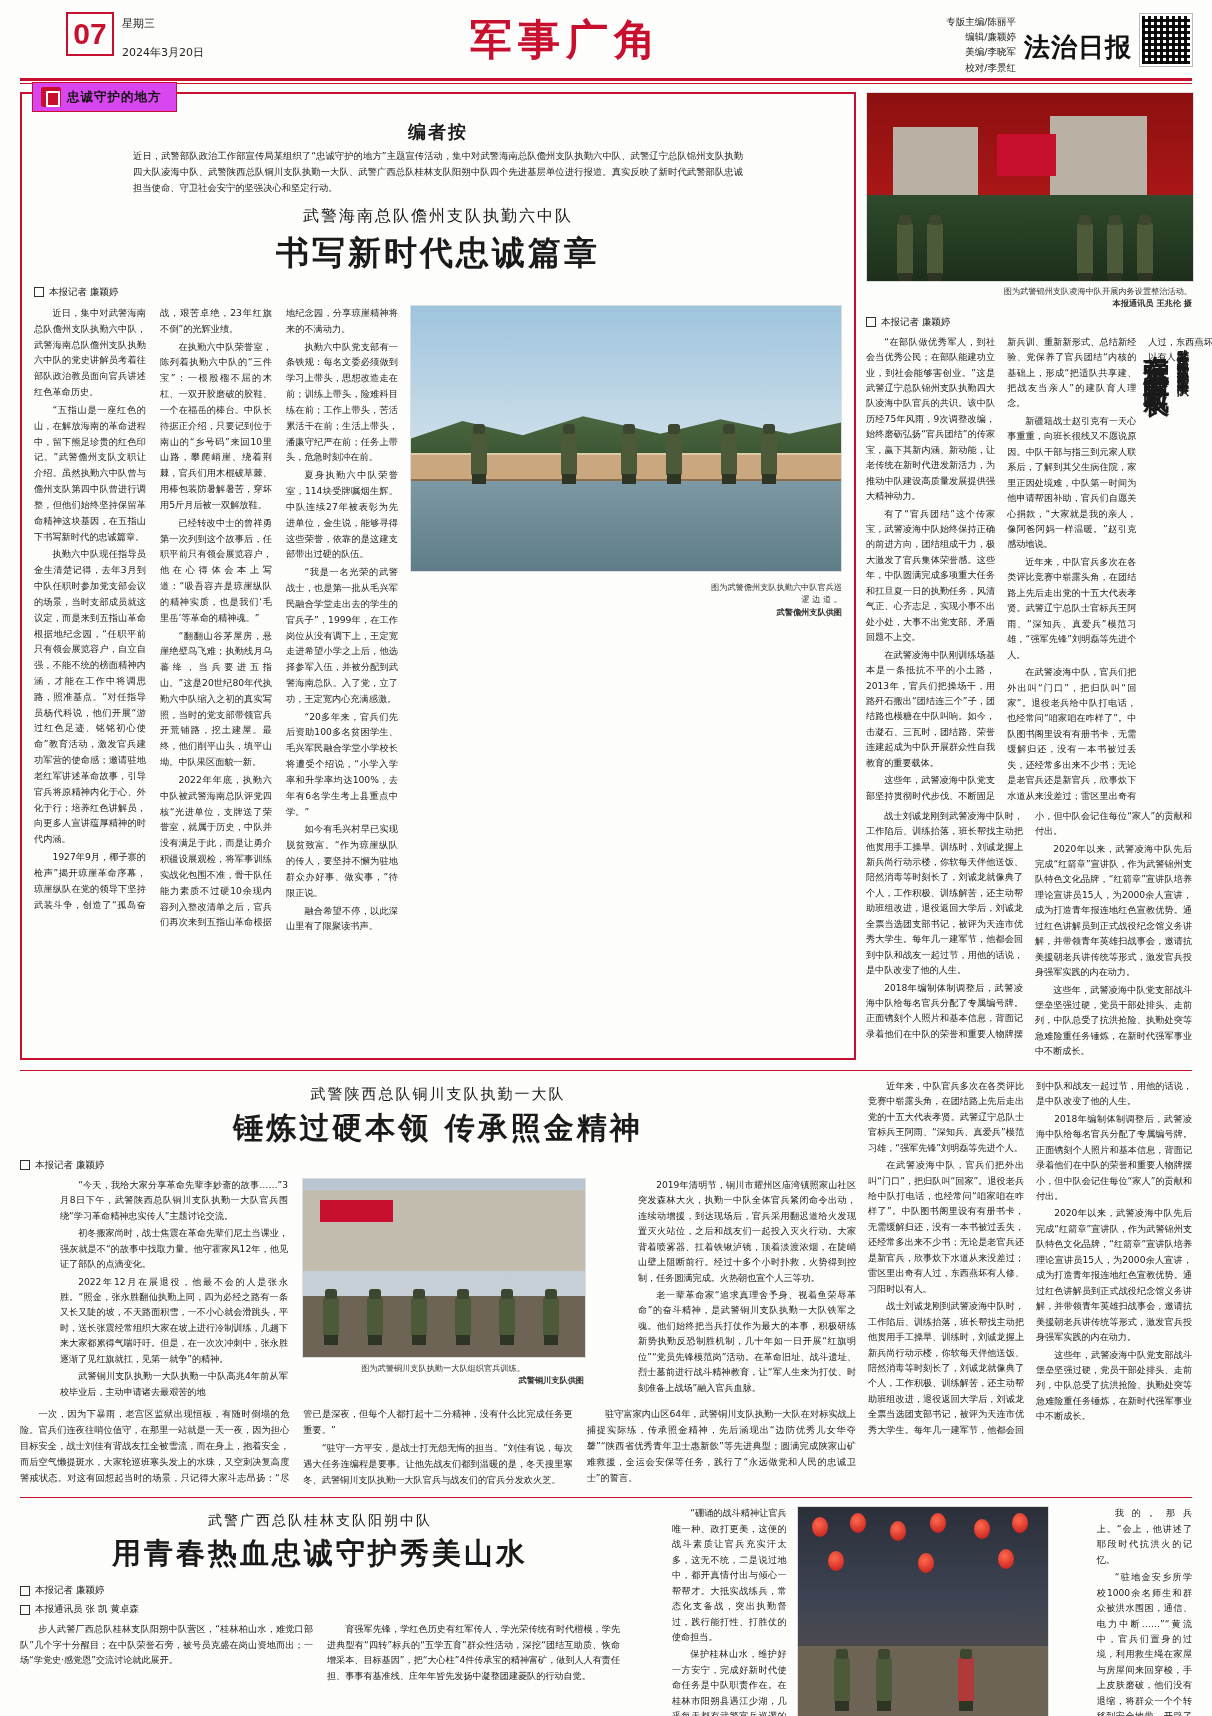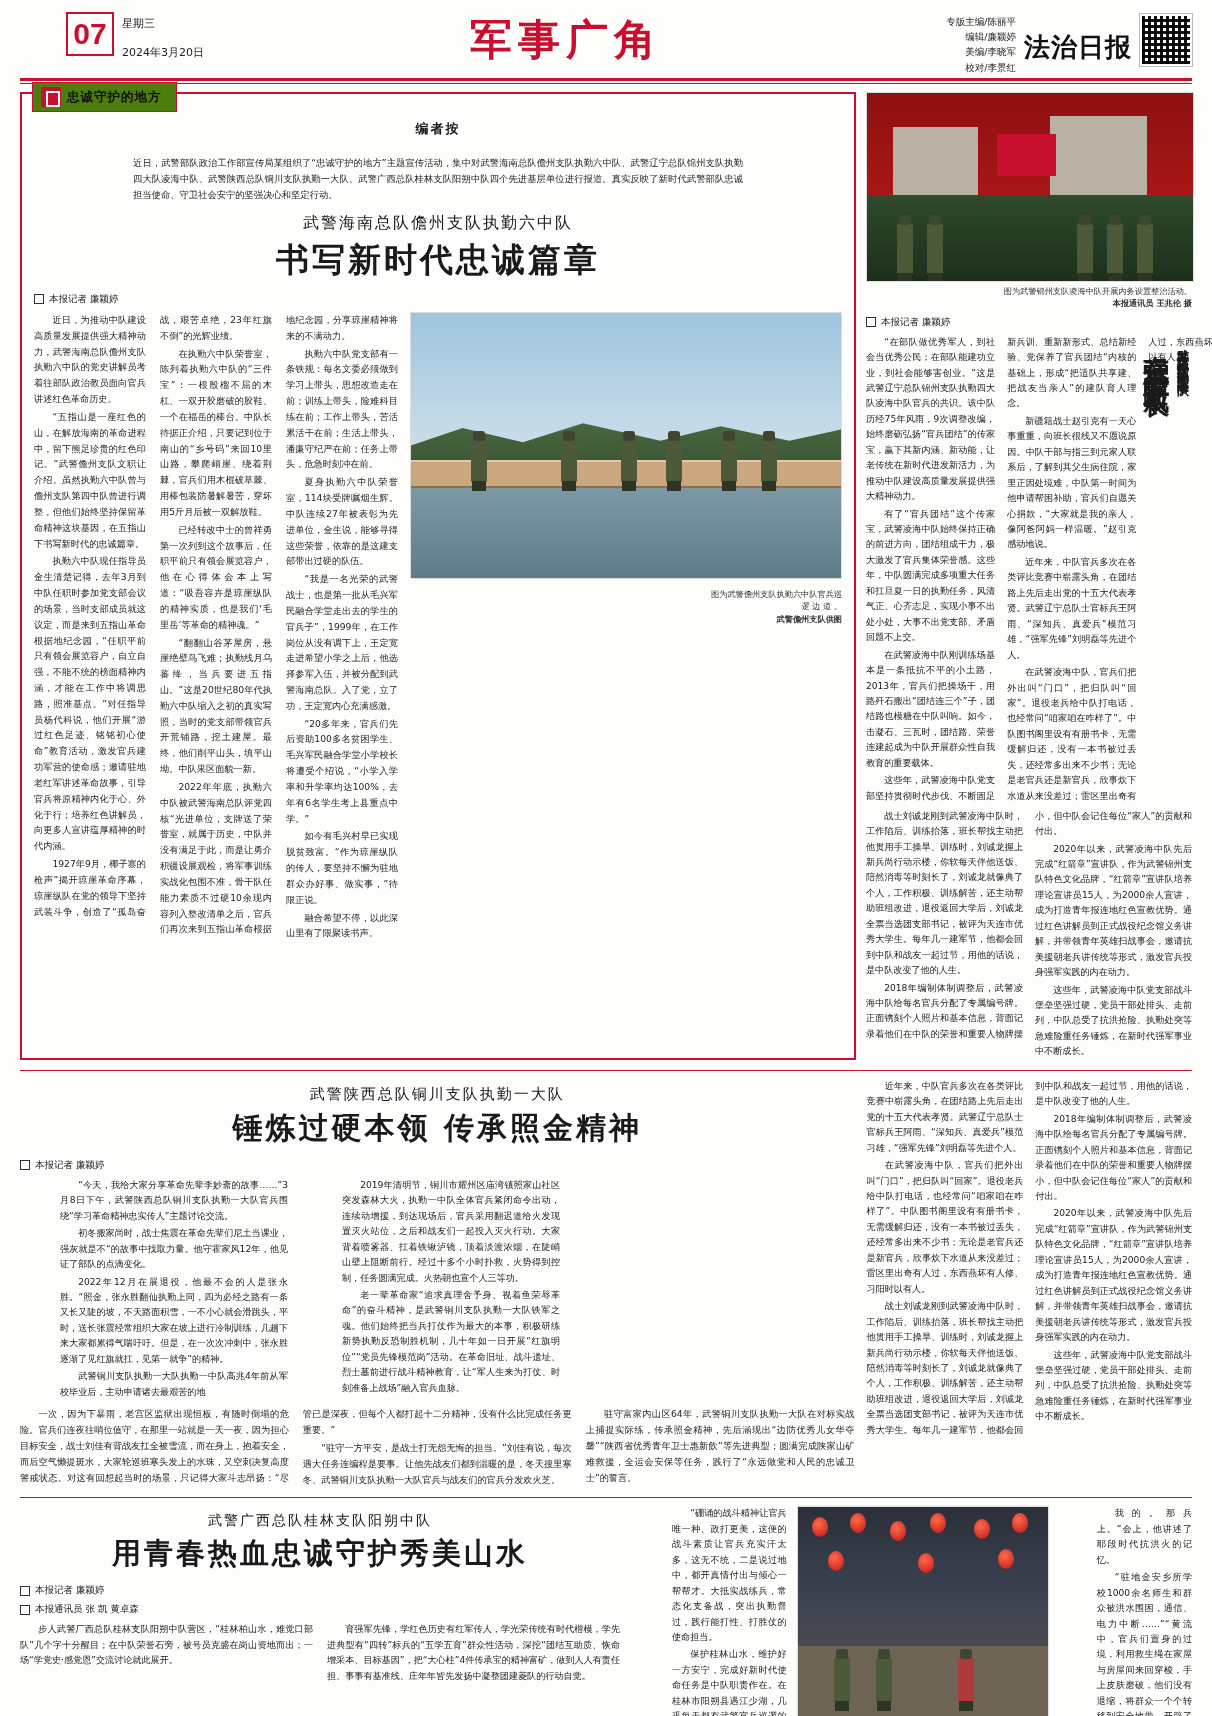--- a/index.html
+++ b/index.html
@@ -31,27 +31,27 @@
   .mh-rule{height:3px;background:#c8102e;margin:2px 0 0 0;}
   .mh-rule2{height:1px;background:#c8102e;margin-top:2px;}
 
   
   .content{position:relative;margin-top:8px;}
   .sec-top{display:flex;gap:10px;}
   .redbox{border:2px solid #c8102e;padding:10px 12px 8px;box-sizing:border-box;width:836px;position:relative;}
   .col-right{width:326px;}
 
   
-  .tag{display:inline-flex;align-items:center;gap:6px;border:1px solid #c8102e;padding:4px 14px 4px 8px;background:#4d7c0f;position:relative;top:-22px;left:-2px;}
+  .tag{display:inline-flex;align-items:center;gap:6px;border:1px solid #c8102e;padding:4px 14px 4px 8px;background:#d946ef;position:relative;top:-22px;left:-2px;}
   .tag-ico{width:20px;height:20px;background:#c8102e;border-radius:2px;position:relative;}
   .tag-ico:after{content:"";position:absolute;left:5px;top:4px;width:10px;height:12px;border:2px solid #fff;border-radius:1px;}
   .tag-txt{font-size:12.5px;color:#111;font-weight:bold;letter-spacing:1px;}
 
   .editor-note{width:610px;margin:-14px auto 10px;}
-  .en-title{text-align:center;font-size:13px;font-weight:bold;letter-spacing:2px;margin-bottom:17px;}
+  .en-title{text-align:center;font-size:18px;font-weight:bold;letter-spacing:2px;margin-bottom:4px;}
   .en-body{font-size:9.3px;line-height:1.72;text-align:justify;color:#222;}
 
   .art-kicker{text-align:center;font-size:16px;font-weight:normal;letter-spacing:2px;margin:6px 0 4px;}
   .art-head{text-align:center;font-size:33px;font-weight:bold;letter-spacing:3px;margin:2px 0 10px;}
   .byline{font-size:9.5px;margin:0 0 6px 0;display:flex;align-items:center;gap:5px;}
   .bybox{display:inline-block;width:8px;height:8px;border:1px solid #333;}
 
   .lead-photo{width:430px;height:265px;float:right;margin:0 0 6px 12px;position:relative;overflow:hidden;border:1px solid #ddd;}
   .cap{font-size:8.2px;color:#333;line-height:1.5;text-align:right;margin-top:3px;}
   .cap b{font-weight:bold;}
@@ -167,21 +167,21 @@
           <div class="sold" style="left:310px;"></div>
           <div class="sold" style="left:350px;"></div>
         </div>
         <div class="cap" style="width:430px;float:right;clear:right;">
           <div>图为武警儋州支队执勤六中队官兵巡</div>
           <div>逻 边 道 。</div>
           <div><b>武警儋州支队供图</b></div>
         </div>
 
         <div class="cols3" style="margin-top:4px;">
-          <p>近日，为推动中队建设高质量发展提供强大精神动力，武警海南总队儋州支队执勤六中队的党史讲解员考着往部队政治教员面向官兵讲述红色革命历史。</p>
+          <p>近日，集中对武警海南总队儋州支队执勤六中队，武警海南总队儋州支队执勤六中队的党史讲解员考着往部队政治教员面向官兵讲述红色革命历史。</p>
           <p>“五指山是一座红色的山，在解放海南的革命进程中，留下熊足珍贵的红色印记。”武警儋州支队文职让介绍。虽然执勤六中队曾与儋州支队第四中队曾进行调整，但他们始终坚持保留革命精神这块基因，在五指山下书写新时代的忠诚篇章。</p>
           <p>执勤六中队现任指导员金生清楚记得，去年3月到中队任职时参加党支部会议的场景，当时支部成员就这议定，而是来到五指山革命根据地纪念园，“任职平前只有领会展览容户，自立自强，不能不统的榜面精神内涵，才能在工作中将调思路，照准基点。”对任指导员杨代科说，他们开展“游过红色足迹、铭铭初心使命”教育活动，激发官兵建功军营的使命感；邀请驻地老红军讲述革命故事，引导官兵将原精神内化于心、外化于行；培养红色讲解员，向更多人宣讲蕴厚精神的时代内涵。</p>
           <p>1927年9月，椰子寨的枪声”揭开琼崖革命序幕，琼崖纵队在党的领导下坚持武装斗争，创造了“孤岛奋战，艰苦卓绝，23年红旗不倒”的光辉业绩。</p>
           <p>在执勤六中队荣誉室，陈列着执勤六中队的“三件宝”：一根殷榴不屈的木杠、一双开胶磨破的胶鞋、一个在福岳的棒台。中队长待据正介绍，只要记到位于南山的“乡号码”来回10里山路，攀爬峭崖、绕着荆棘，官兵们用木棍破草棘、用棒包装防暑解暑苦，穿坏用5斤月后被一双解放鞋。</p>
           <p>已经转改中士的曾祥勇第一次列到这个故事后，任职平前只有领会展览容户，他在心得体会本上写道：“吸吾容卉是琼崖纵队的精神实质，也是我们‘毛里岳’等革命的精神魂。”</p>
           <p>“翻翻山谷茅屋房，悬崖绝壁鸟飞难；执勤线月乌蕃绛，当兵要进五指山。”这是20世纪80年代执勤六中队缩入之初的真实写照，当时的党支部带领官兵开荒铺路，挖土建屋。最终，他们削平山头，填平山坳。中队果区面貌一新。</p>
           <p>2022年年底，执勤六中队被武警海南总队评党四核“光进单位，支牌送了荣誉室，就属于历史，中队并没有满足于此，而是让勇介积疆设展观检，将军事训练实战化包围不准，骨干队任能力素质不过硬10余现内容列入整改清单之后，官兵们再次来到五指山革命根据地纪念园，分享琼崖精神将来的不满动力。</p>
           <p>执勤六中队党支部有一条铁规：每名文委必须做到学习上带头，思想改造走在前；训练上带头，险难科目练在前；工作上带头，苦活累活干在前；生活上带头，潘廉守纪严在前；任务上带头，危急时刻冲在前。</p>
           <p>夏身执勤六中队荣誉室，114块受牌嘱烟生辉。中队连续27年被表彰为先进单位，金生说，能够寻得这些荣誉，依靠的是这建支部带出过硬的队伍。</p>
           <p>“我是一名光荣的武警战士，也是第一批从毛兴军民融合学堂走出去的学生的官兵子”，1999年，在工作岗位从没有调下上，王定宽走进希望小学之上后，他选择参军入伍，并被分配到武警海南总队。入了党，立了功，王定宽内心充满感激。</p>
@@ -248,20 +248,38 @@
           <span>本报记者    廉颖婷</span>
         </div>
 
         <div style="display:flex;gap:14px;">
           <div style="width:268px;">
             <div class="cols1">
               <p>“今天，我给大家分享革命先辈李妙斋的故事……”3月8日下午，武警陕西总队铜川支队执勤一大队官兵围绕“学习革命精神忠实传人”主题讨论交流。</p>
               <p>初冬搬家尚时，战士焦震在革命先辈们尼土当课业，强灰就是不“的故事中找取力量。他守霍家风12年，他见证了部队的点滴变化。</p>
               <p>2022年12月在展退役，他最不会的人是张永胜。“照金，张永胜翻仙执勤上同，四为必经之路有一条又长又陡的坡，不天路面积雪，一不小心就会滑跳头，平时，送长张震经常组织大家在坡上进行冷制训练，几趟下来大家都累得气喘吁吁。但是，在一次次冲刺中，张永胜逐渐了见红旗就扛，见第一就争”的精神。</p>
               <p>武警铜川支队执勤一大队执勤一中队高兆4年前从军校毕业后，主动申请诸去最艰苦的地</p>
+            </div>
+          </div>
+          <div style="width:282px;">
+            <div class="mid-photo" style="float:none;width:282px;height:178px;margin:0 0 4px 0;">
+              <div class="ph" style="background:linear-gradient(#b9c6d2,#cfd6d9);"></div>
+              <div class="bld" style="left:0;top:6%;width:100%;height:46%;background:#c2bcae;"></div>
+              <div class="flag" style="left:6%;top:12%;width:26%;height:12%;"></div>
+              <div class="pav"></div>
+              <div class="sold" style="left:20px;bottom:20px;height:40px;"></div>
+              <div class="sold" style="left:64px;bottom:20px;height:40px;"></div>
+              <div class="sold" style="left:108px;bottom:20px;height:40px;"></div>
+              <div class="sold" style="left:152px;bottom:20px;height:40px;"></div>
+              <div class="sold" style="left:196px;bottom:20px;height:40px;"></div>
+              <div class="sold" style="left:240px;bottom:20px;height:40px;"></div>
+            </div>
+            <div class="cap" style="text-align:center;">
+              <div>图为武警铜川支队执勤一大队组织官兵训练。</div>
+              <div style="text-align:right;"><b>武警铜川支队供图</b></div>
             </div>
           </div>
           <div style="width:258px;">
             <div class="cols1">
               <p>2019年清明节，铜川市耀州区庙湾镇照家山社区突发森林大火，执勤一中队全体官兵紧闭命令出动，连续动增援，到达现场后，官兵采用翻迟道给火发现置灭火站位，之后和战友们一起投入灭火行动。大家背着喷雾器、扛着铁锹泸镜，顶着淡渡浓烟，在陡峭山壁上阻断前行。经过十多个小时扑救，火势得到控制，任务圆满完成。火热朝也宣个人三等功。</p>
               <p>老一辈革命家“追求真理舍予身、视着鱼荣辱革命”的奋斗精神，是武警铜川支队执勤一大队铁军之魂。他们始终把当兵打仗作为最大的本事，积极研练新势执勤反恐制胜机制，几十年如一日开展“红旗明位”“党员先锋模范岗”活动。在革命旧址、战斗遗址、烈士墓前进行战斗精神教育，让“军人生来为打仗、时刻准备上战场”融入官兵血脉。</p>
             </div>
           </div>
         </div>
         <div class="cols3" style="margin-top:4px;">

